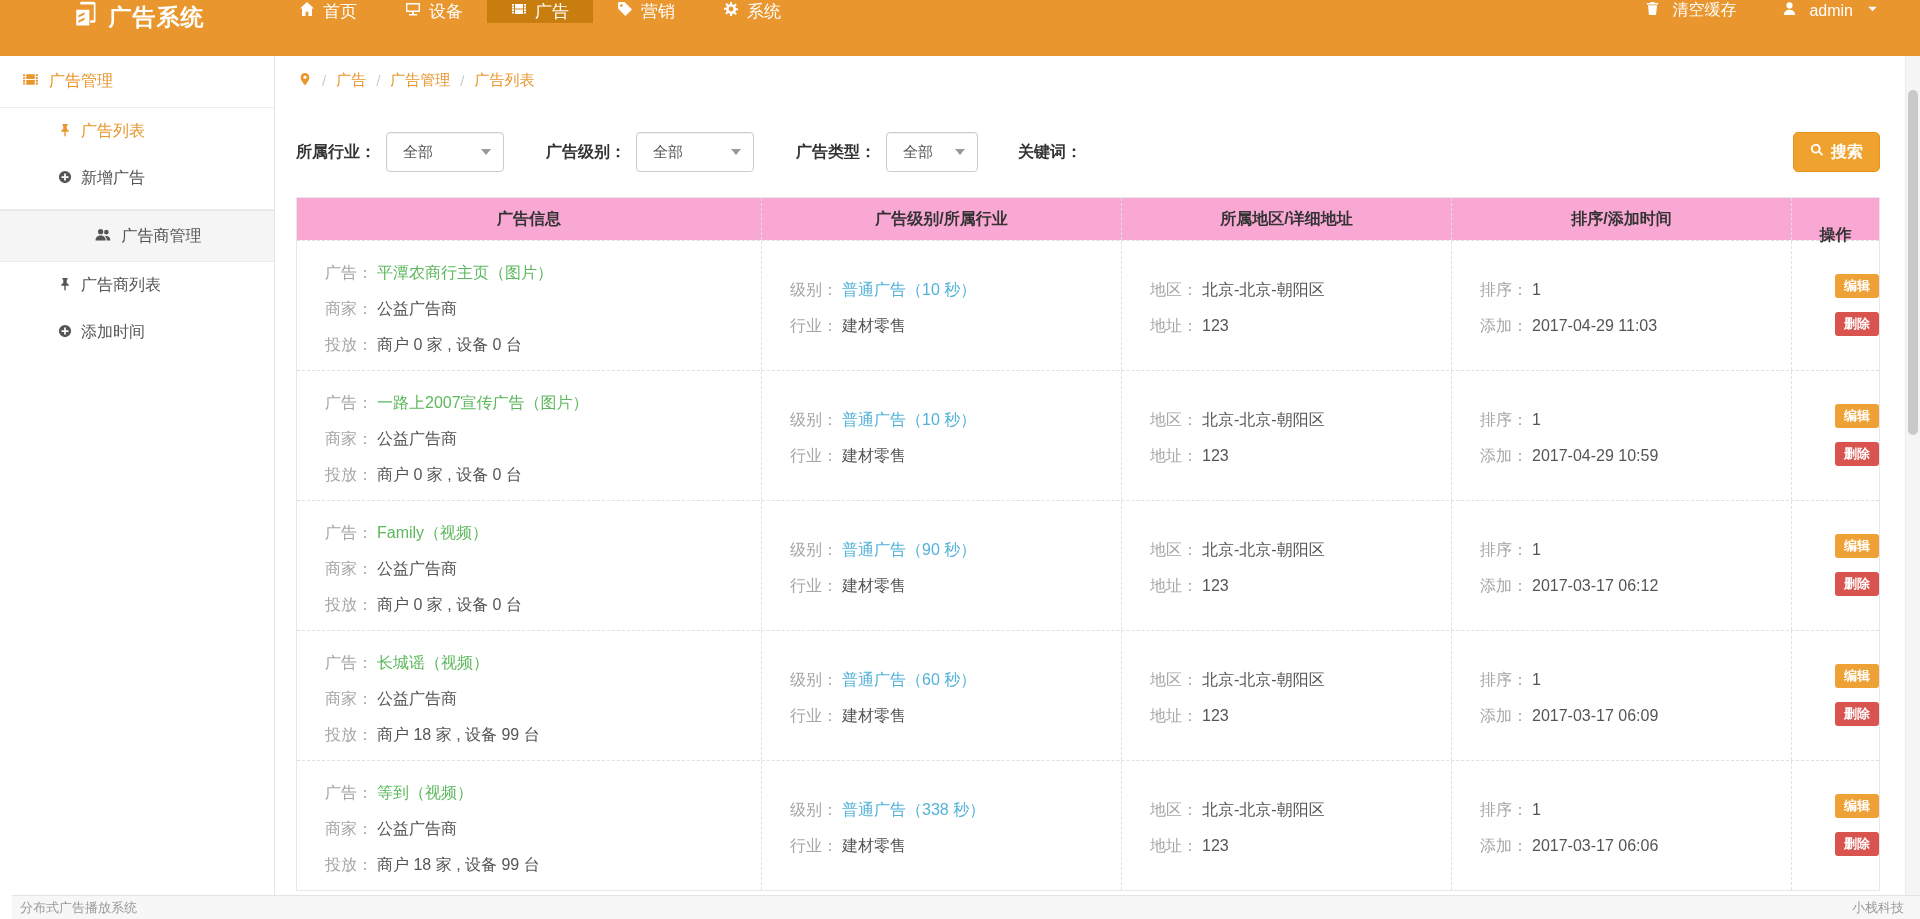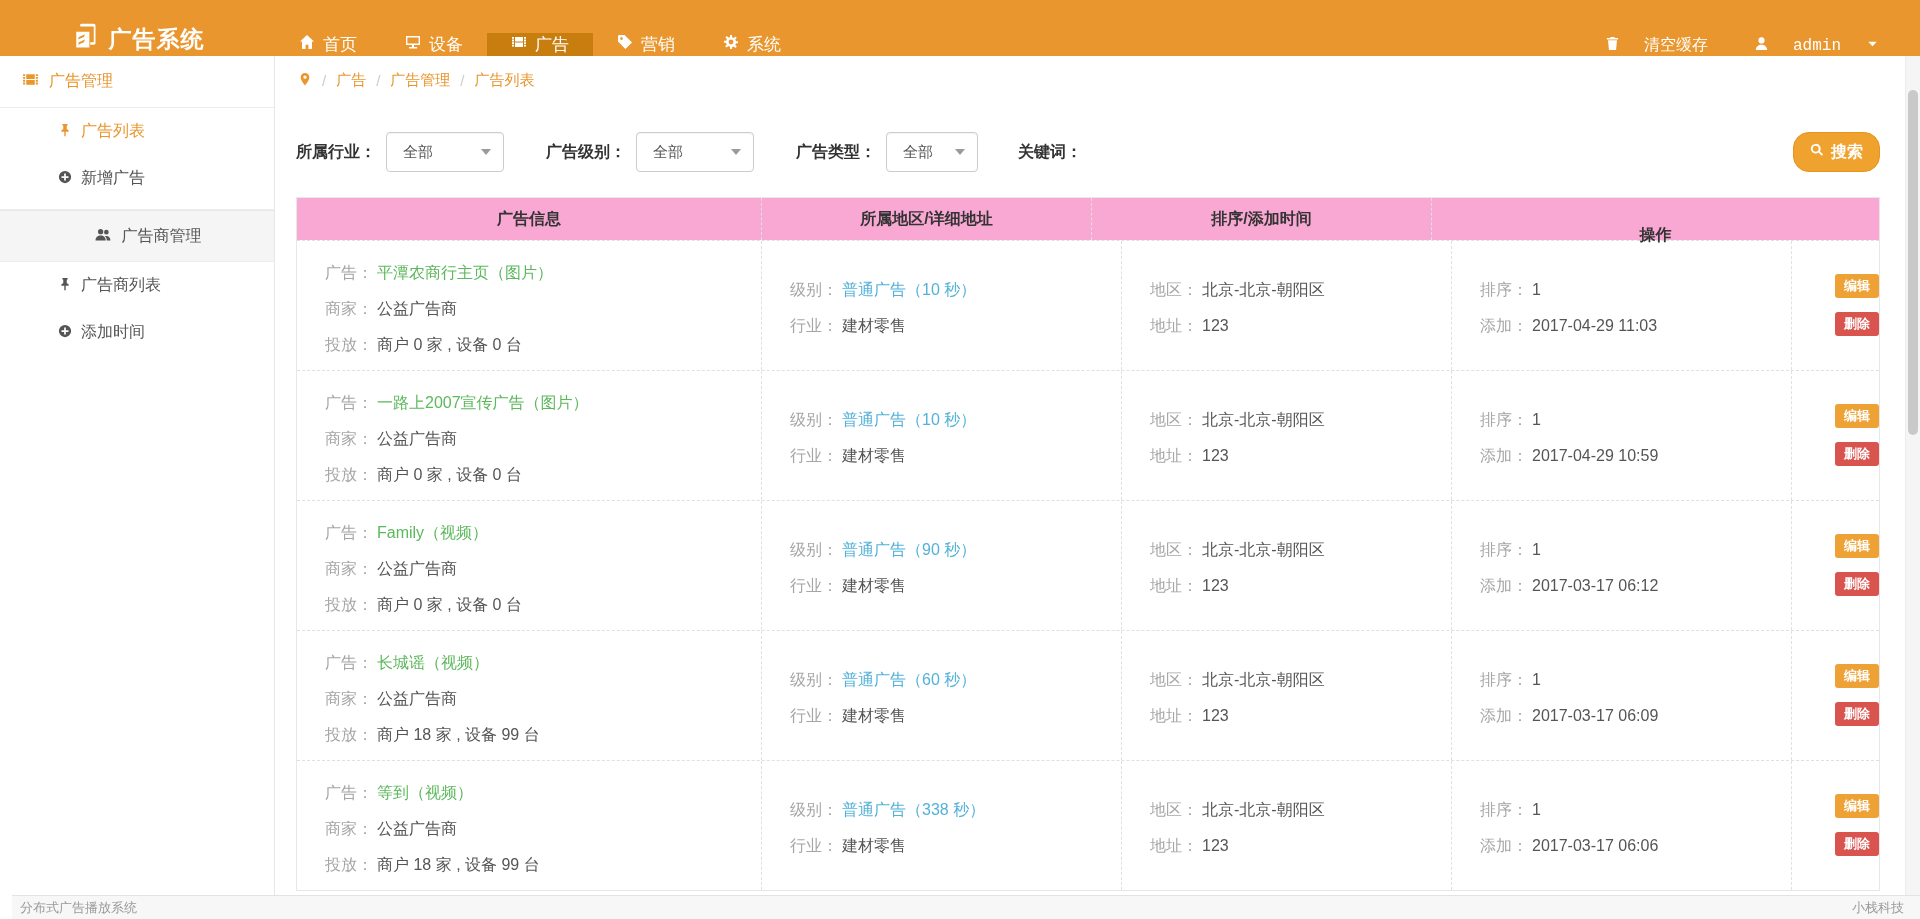--- a/index.html
+++ b/index.html
@@ -1,32 +1,32 @@
 <!DOCTYPE html>
 <html><head>
 <meta charset="utf-8">
 <style>
   * { margin:0; padding:0; box-sizing:border-box; }
   html,body { width:1920px; height:919px; overflow:hidden; background:#fff;
     font-family:"Liberation Sans","DejaVu Sans",sans-serif; }
 
   
   .navbar { position:absolute; left:0; top:0; width:1920px; height:56px;
-    background:#e8962d; color:#fff; display:flex; align-items:flex-end; z-index:5; }
+    background:#e8962d; color:#fff; display:flex; align-items:flex-start; z-index:5; }
   .brand { width:275px; display:flex; align-items:center; justify-content:center;
     gap:10px; font-size:23px; font-weight:bold; letter-spacing:1px; }
   .brand svg { width:28px; height:28px; }
   .nav-menu { display:flex; align-items:stretch; }
   .nav-item { display:flex; align-items:center; gap:8px; padding:0 24px;
     font-size:17px; cursor:pointer; }
   .nav-item svg { width:16px; height:16px; }
   .nav-item.active { background:#c87e0e; }
   .nav-right { margin-left:auto; display:flex; align-items:center; gap:46px;
     padding-right:40px; font-size:16px; }
-  .nav-right .navlink { display:flex; align-items:center; gap:24px; cursor:pointer;font-family:Liberation Mono, monospace; }
+  .nav-right .navlink { display:flex; align-items:center; gap:12px; cursor:pointer; }
   .nav-right svg { width:15px; height:15px; }
 
   
   .sidebar { position:absolute; left:0; top:56px; bottom:24px; width:275px;
     background:#fff; border-right:1px solid #e7e7e7; }
   .side-group-header { height:52px; display:flex; align-items:center; gap:10px;
     padding-left:22px; font-size:16px; color:#555; border-bottom:1px solid #ededed; cursor:pointer; }
   .side-group-header.accent { color:#e8962d; }
   .side-group-header.shaded { background:#f5f5f5; border-top:1px solid #e7e7e7;justify-content:center; }
   .side-group-header svg { width:17px; height:17px; }
@@ -55,21 +55,21 @@
   .select .caret { width:0; height:0; border-left:5px solid transparent;
     border-right:5px solid transparent; border-top:6px solid #9a9a9a; margin-left:14px; }
   .sel-industry { width:118px; margin-right:42px; }
   .sel-level   { width:118px; margin-right:42px; }
   .sel-type    { width:92px;  margin-right:40px; }
   .kw-input { width:352px; height:38px; border:1px solid #ccc; border-radius:4px;
     padding:0 12px; font-size:15px; color:#555;
     font-family:"Liberation Sans","DejaVu Sans",sans-serif; }
   .kw-input::placeholder { color:#c4c4c4; }
   .search-btn { margin-left:auto; height:40px; padding:0 16px; background:#f0a22e;
-    border:1px solid #e5941c; border-radius:16px; color:#fff; font-size:16px;
+    border:1px solid #e5941c; border-radius:5px; color:#fff; font-size:16px;
     font-weight:bold; display:flex; align-items:center; gap:7px; cursor:pointer;
     font-family:"Liberation Sans","DejaVu Sans",sans-serif; }
   .search-btn svg { width:14px; height:14px; }
 
   
   .table { margin:25px 25px 0 20px; border:1px solid #e7e7e7; }
   .t-row { display:flex; }
   .thead .t-cell { height:42px; background:#f9a8d4; font-size:16px; font-weight:bold;
     color:#333; display:flex; align-items:center; justify-content:center; }
   .t-cell { border-right:1px dashed #e0e0e0; }
@@ -238,20 +238,21 @@
       <span><svg viewBox="0 0 16 16">
             <path d="M6.5 1a5.5 5.5 0 1 0 3.3 9.9l3.7 3.7 1.5-1.5-3.7-3.7A5.5 5.5 0 0 0 6.5 1zm0 2.1a3.4 3.4 0 1 1 0 6.8 3.4 3.4 0 0 1 0-6.8z" fill="currentColor" fill-rule="evenodd"></path>
           </svg></span>
       <span>搜索</span>
     </button>
   </div>
 
   <div class="table">
     <div class="thead t-row" id="thead">
         <div class="t-cell c1">广告信息</div>
+        <div class="t-cell c2">广告级别/所属行业</div>
         <div class="t-cell c3">所属地区/详细地址</div>
         <div class="t-cell c4">排序/添加时间</div>
         <div class="t-cell c5">操作</div>
       </div>
     <div class="tbody" id="tbody">
         <div class="t-row">
           <div class="t-cell c1 cell-lines pad3">
             <div class="line">
               <span class="lbl">广告：</span>
               <span class="green">平潭农商行主页（图片）</span>

